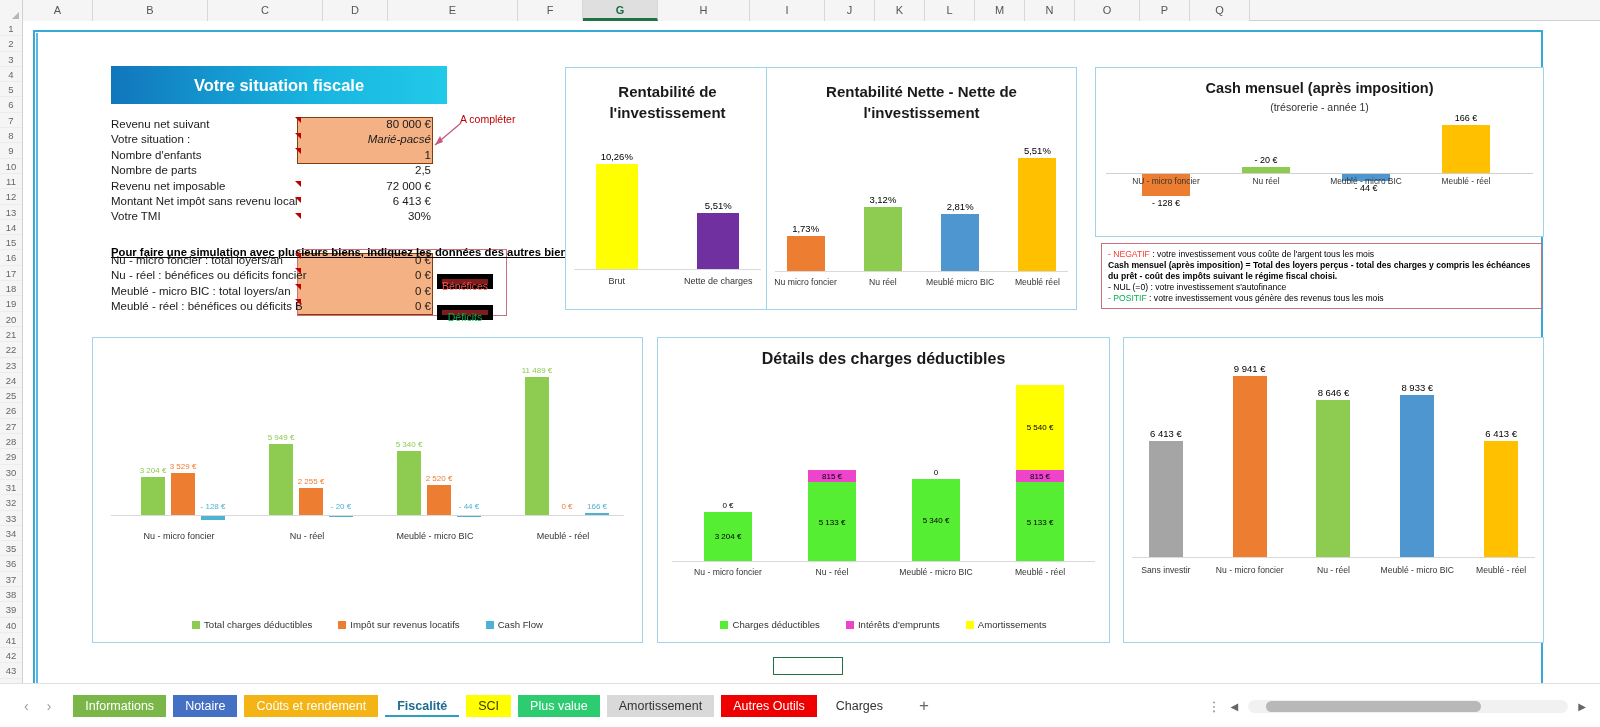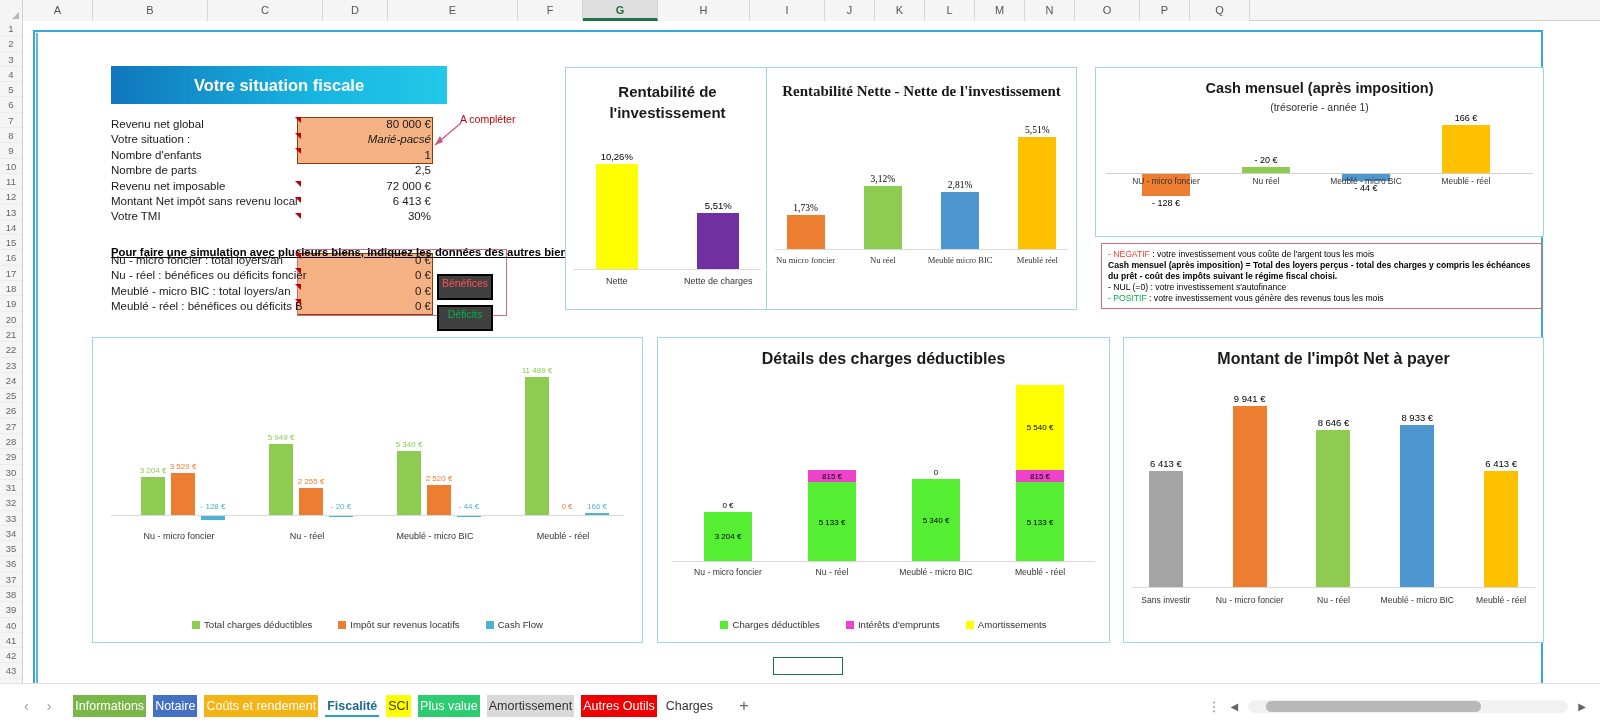--- a/index.html
+++ b/index.html
@@ -57,31 +57,31 @@
   #ob1{ left:274px; top:96px; width:136px; height:47px; }
   #ob2{ left:274px; top:232px; width:136px; height:62px; }
   .ob-outline{ position:absolute; border:1px solid #c00000; }
   #ob2-outline{ left:274px; top:228px; width:210px; height:67px; border:1px solid #c9707c;}
 
   .redmark{ position:absolute; width:0;height:0; border-top:6px solid #c00000; border-left:6px solid transparent;}
 
   #acompleter{ position:absolute; left:437px; top:92px; font-size:10.5px; color:#c00000;}
   #acompleter-arrow{ position:absolute; left:404px; top:100px; width:36px; height:30px;}
 
-  .badge-box{ position:absolute; border:2px solid #000000; background:#404040; font-size:10.5px;
-     text-align:center; width:56px; height:26px; line-height:14px;}
+  .badge-box{ position:absolute; border:5px solid #000000; background:#7f1d1d; font-size:10.5px;
+     text-align:center; width:56px; height:15px; line-height:14px;}
   #benefices{ left:414px; top:253px; color:#ff5050;}
   #deficits{ left:414px; top:284px; color:#00b050;}
 
   #simu-note{ position:absolute; left:88px; top:225px; font-size:11.3px; font-weight:bold;
      color:#000; text-decoration:underline; white-space:nowrap;}
 
   
   #p-rent{ left:534px; top:46px; width:205px; height:243px;margin-left:8px; }
-  #p-rentnette{ left:743px; top:46px; width:311px; height:243px;font-family:Liberation Serif, serif; }
+  #p-rentnette{ left:743px; top:46px; width:311px; height:243px; }
   #p-cash{ left:1072px; top:46px; width:449px; height:170px; }
   #p-cash-note{ position:absolute; left:1078px; top:222px; width:441px; height:66px;
      border:1px solid #c9707c; background:#fff; padding:4px 6px; font-size:8.6px; color:#000; line-height:1.28;}
   #p-comparatif{ left:69px; top:316px; width:551px; height:306px; }
   #p-details{ left:634px; top:316px; width:453px; height:306px; }
   #p-impot{ left:1100px; top:316px; width:421px; height:306px; }
 
   .plot{ position:relative; width:100%; }
   .bars{ position:absolute; left:0; right:0; bottom:0; display:flex; align-items:flex-end; justify-content:space-around;}
   .bargroup{ position:relative; display:flex; flex-direction:column; align-items:center; justify-content:flex-end; height:100%;}
@@ -98,21 +98,21 @@
 
   
   #gradient-bar{ position:absolute; left:88px; top:665px; width:670px; height:22px;
      background:linear-gradient(90deg,#14609c 0%, #19a8d8 55%, #2ad2ec 100%);}
   #cellcursor{ position:absolute; left:750px; top:636px; width:70px; height:18px; border:1.5px solid #217346; background:#fff;}
 
   #tabbar{ position:absolute; left:0; top:683px; width:1600px; height:44px;
      background:#fff; border-top:1px solid #e1e1e1; display:flex; align-items:center;}
   .navarrows{ display:flex; gap:18px; margin-left:24px; color:#9a9a9a; font-size:14px;}
   .sheettabs{ display:flex; align-items:center; gap:7px; margin-left:22px;}
-  .stab{ height:22px; line-height:22px; padding:0 2px; font-size:12.5px; white-space:nowrap;}
+  .stab{ height:22px; line-height:22px; padding:0 12px; font-size:12.5px; white-space:nowrap;}
   .stab.active{ background:#fff; color:#1a6b8f; font-weight:bold; border-bottom:2.5px solid #2e9fc4;}
   .plusbtn{ margin-left:24px; font-size:17px; color:#666;}
   .right-tools{ position:absolute; right:14px; top:0; height:44px; display:flex; align-items:center; gap:10px;}
   .dots{ color:#777; font-size:13px; letter-spacing:0; }
   .hscroll{ position:relative; width:320px; height:13px; background:#f1f1f1; border-radius:7px;}
   .hscroll .thumb{ position:absolute; left:18px; top:1px; width:215px; height:11px; background:#b8b8b8; border-radius:6px;}
   .arrowc{ color:#666; font-size:10px;}
 </style>
 </head>
 <body>
@@ -194,21 +194,21 @@
     <div class="sheet-frame-inner"></div>
 
     <div id="situation">Votre situation fiscale</div>
 
     <div class="orange-box" id="ob1"></div>
     <div class="orange-box" id="ob2"></div>
     <div class="ob-outline" id="ob2-outline"></div>
 
     <div class="kv-table" id="kv-table">
         <div class="kv-row">
-          <div class="kv-label">Revenu net global</div>
+          <div class="kv-label">Revenu net suivant</div>
           <div class="kv-val">80 000 €</div>
         </div>
         <div class="kv-row">
           <div class="kv-label">Votre situation :</div>
           <div class="kv-val it">Marié-pacsé</div>
         </div>
         <div class="kv-row">
           <div class="kv-label">Nombre d'enfants</div>
           <div class="kv-val">1</div>
         </div>
@@ -267,21 +267,21 @@
               <div class="bar-label" style="bottom: 108.02px; font-size: 9.5px; color: rgb(0, 0, 0);">10,26%</div>
               <div class="bar" style="height: 106.02px; width: 42px; background: rgb(255, 255, 0);"></div>
             </div>
             <div class="bargroup" style="width: 90px;">
               <div class="bar-label" style="bottom: 58.9367px; font-size: 9.5px; color: rgb(0, 0, 0);">5,51%</div>
               <div class="bar" style="height: 56.9367px; width: 42px; background: rgb(112, 48, 160);"></div>
             </div>
           </div>
           <div class="axis-line" style="bottom: 30px; margin-left: 8px; margin-right: 8px;"></div>
           <div class="cat-axis" style="bottom: 14px;">
-            <div class="cat" style="width: 90px; font-size: 9px; color: rgb(51, 51, 51);">Nette</div>
+            <div class="cat" style="width: 90px; font-size: 9px; color: rgb(51, 51, 51);">Brut</div>
             <div class="cat" style="width: 90px; font-size: 9px; color: rgb(51, 51, 51);">Nette de charges</div>
           </div>
         </div>
     </div>
 
     <div class="panel" id="p-rentnette">
       <div class="chart-title" style="font-size:15px;padding-top:13px;line-height:1.42;">Rentabilité Nette - Nette de l'investissement</div>
       <div class="plot" id="plot-rentnette" style="height:176px;">
           <div class="bars" style="height: 148px; bottom: 28px;">
             <div class="bargroup" style="width: 70px;">
@@ -456,21 +456,20 @@
             <span>Intérêts d'emprunts</span>
           </div>
           <div class="legend-item">
             <span class="swatch" style="background: rgb(255, 255, 0);"></span>
             <span>Amortissements</span>
           </div>
         </div>
     </div>
 
     <div class="panel" id="p-impot">
-      <div class="chart-title" style="font-size:16px;padding-top:12px;">Montant de l'impôt Net à payer</div>
       <div class="plot" id="plot-impot" style="height:256px;">
           <div class="bars" style="height: 220px; bottom: 36px;">
             <div class="bargroup" style="width: 78px;">
               <div class="bar-label" style="bottom: 119.37px; font-size: 9.5px; color: rgb(0, 0, 0);">6 413 €</div>
               <div class="bar" style="height: 117.37px; width: 34px; background: rgb(165, 165, 165);"></div>
             </div>
             <div class="bargroup" style="width: 78px;">
               <div class="bar-label" style="bottom: 183.939px; font-size: 9.5px; color: rgb(0, 0, 0);">9 941 €</div>
               <div class="bar" style="height: 181.939px; width: 34px; background: rgb(237, 125, 49);"></div>
             </div>

